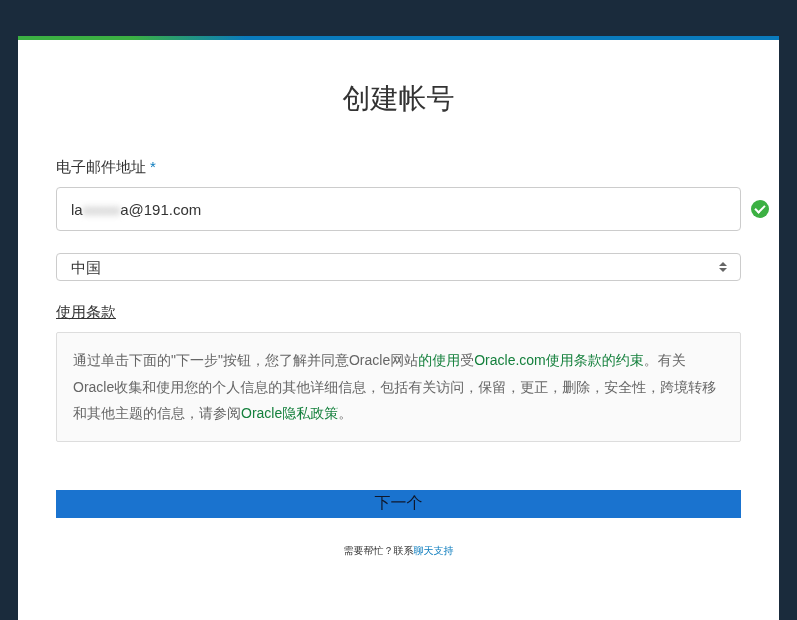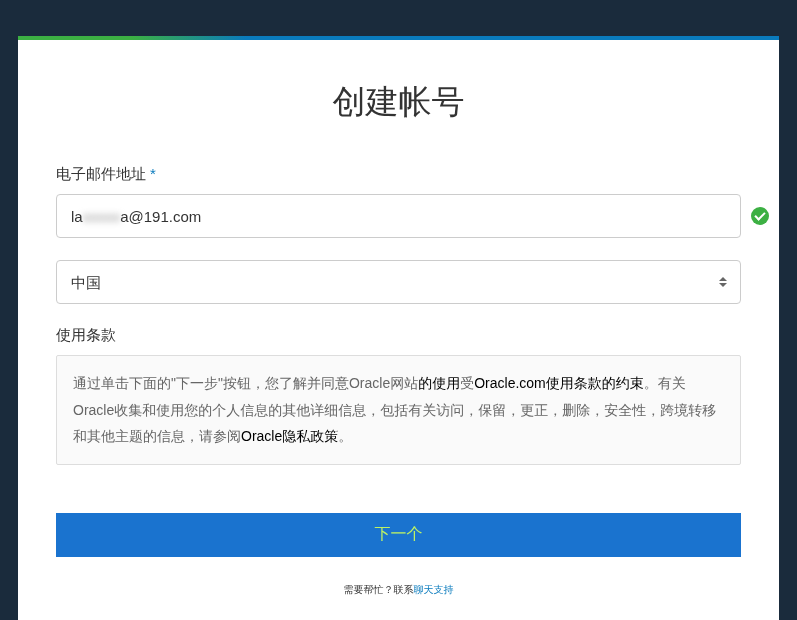--- a/index.html
+++ b/index.html
@@ -23,21 +23,21 @@
       background: #ffffff;
       position: absolute;
       top: 40px;
       left: 18px;
       right: 18px;
       bottom: 0;
       padding: 40px 38px 30px 38px;
     }
     .title {
       text-align: center;
-      font-size: 33px;
+      font-size: 28px;
       color: #333;
       font-weight: 400;
       margin-bottom: 40px;
     }
     .form-group {
       margin-bottom: 22px;
     }
     .label {
       font-size: 15px;
       color: #333;
@@ -86,21 +86,21 @@
       content: '';
       width: 8px;
       height: 4px;
       border-left: 2px solid #fff;
       border-bottom: 2px solid #fff;
       transform: rotate(-45deg);
       margin-top: -2px;
     }
     .select-input {
       width: 100%;
-      height: 44px;
+      height: 28px;
       border: 1px solid #ccc;
       border-radius: 4px;
       padding: 0 14px;
       font-size: 15px;
       color: #333;
       appearance: none;
       background: #fff;
       outline: none;
     }
     .select-wrapper {
@@ -122,40 +122,41 @@
       border-left: 4px solid transparent;
       border-right: 4px solid transparent;
     }
     .arrow-up { border-bottom: 4px solid #666; }
     .arrow-down { border-top: 4px solid #666; }
     .terms-label {
       font-size: 15px;
       color: #333;
       margin-bottom: 10px;
       display: block;
+      text-decoration: underline;
     }
     .terms-box {
       border: 1px solid #ddd;
       background: #fafafa;
       padding: 14px 16px;
       font-size: 14px;
       color: #666;
       line-height: 1.9;
       border-radius: 2px;
     }
     .terms-box a {
-      color: #000000;
+      color: #15803d;
       text-decoration: none;
     }
     .primary-btn {
       width: 100%;
-      height: 44px;
+      height: 28px;
       background: #1a73cf;
       border: none;
-      color: #bef264;
+      color: #0f172a;
       font-size: 16px;
       border-radius: 0;
       cursor: pointer;
       margin-top: 26px;
     }
     .help-text {
       text-align: center;
       margin-top: 26px;
       font-size: 10px;
       color: #333;

